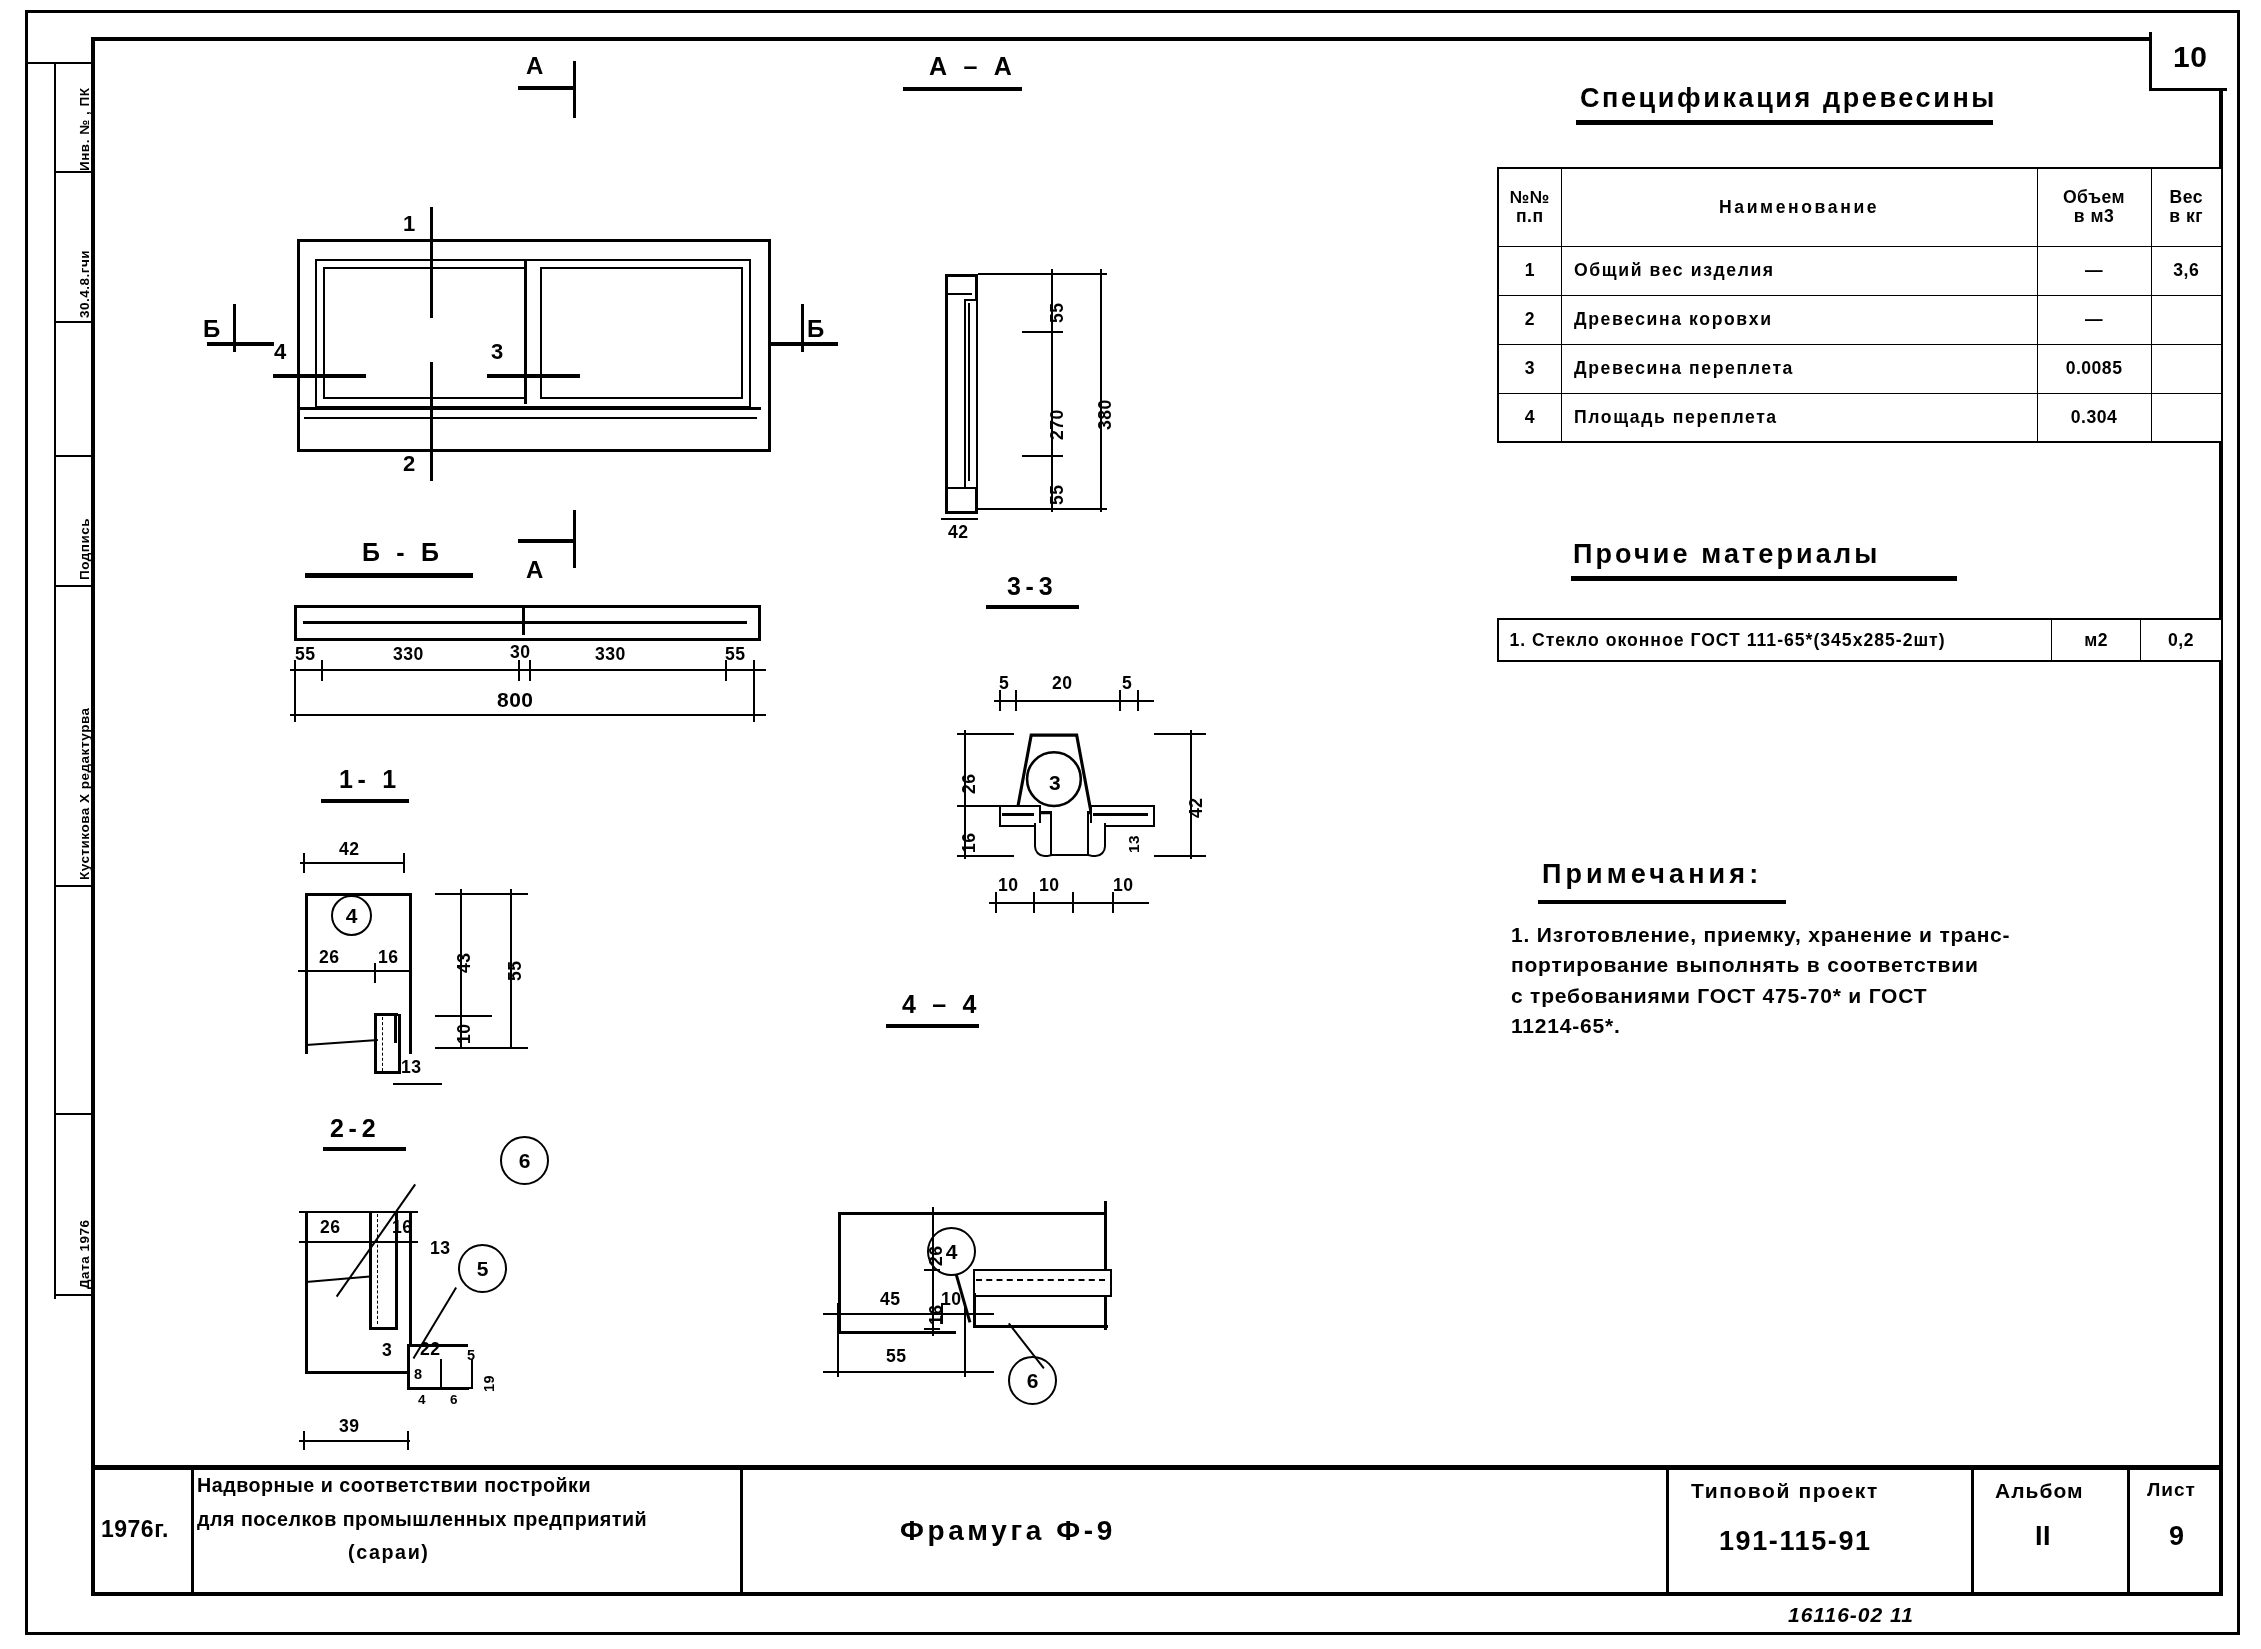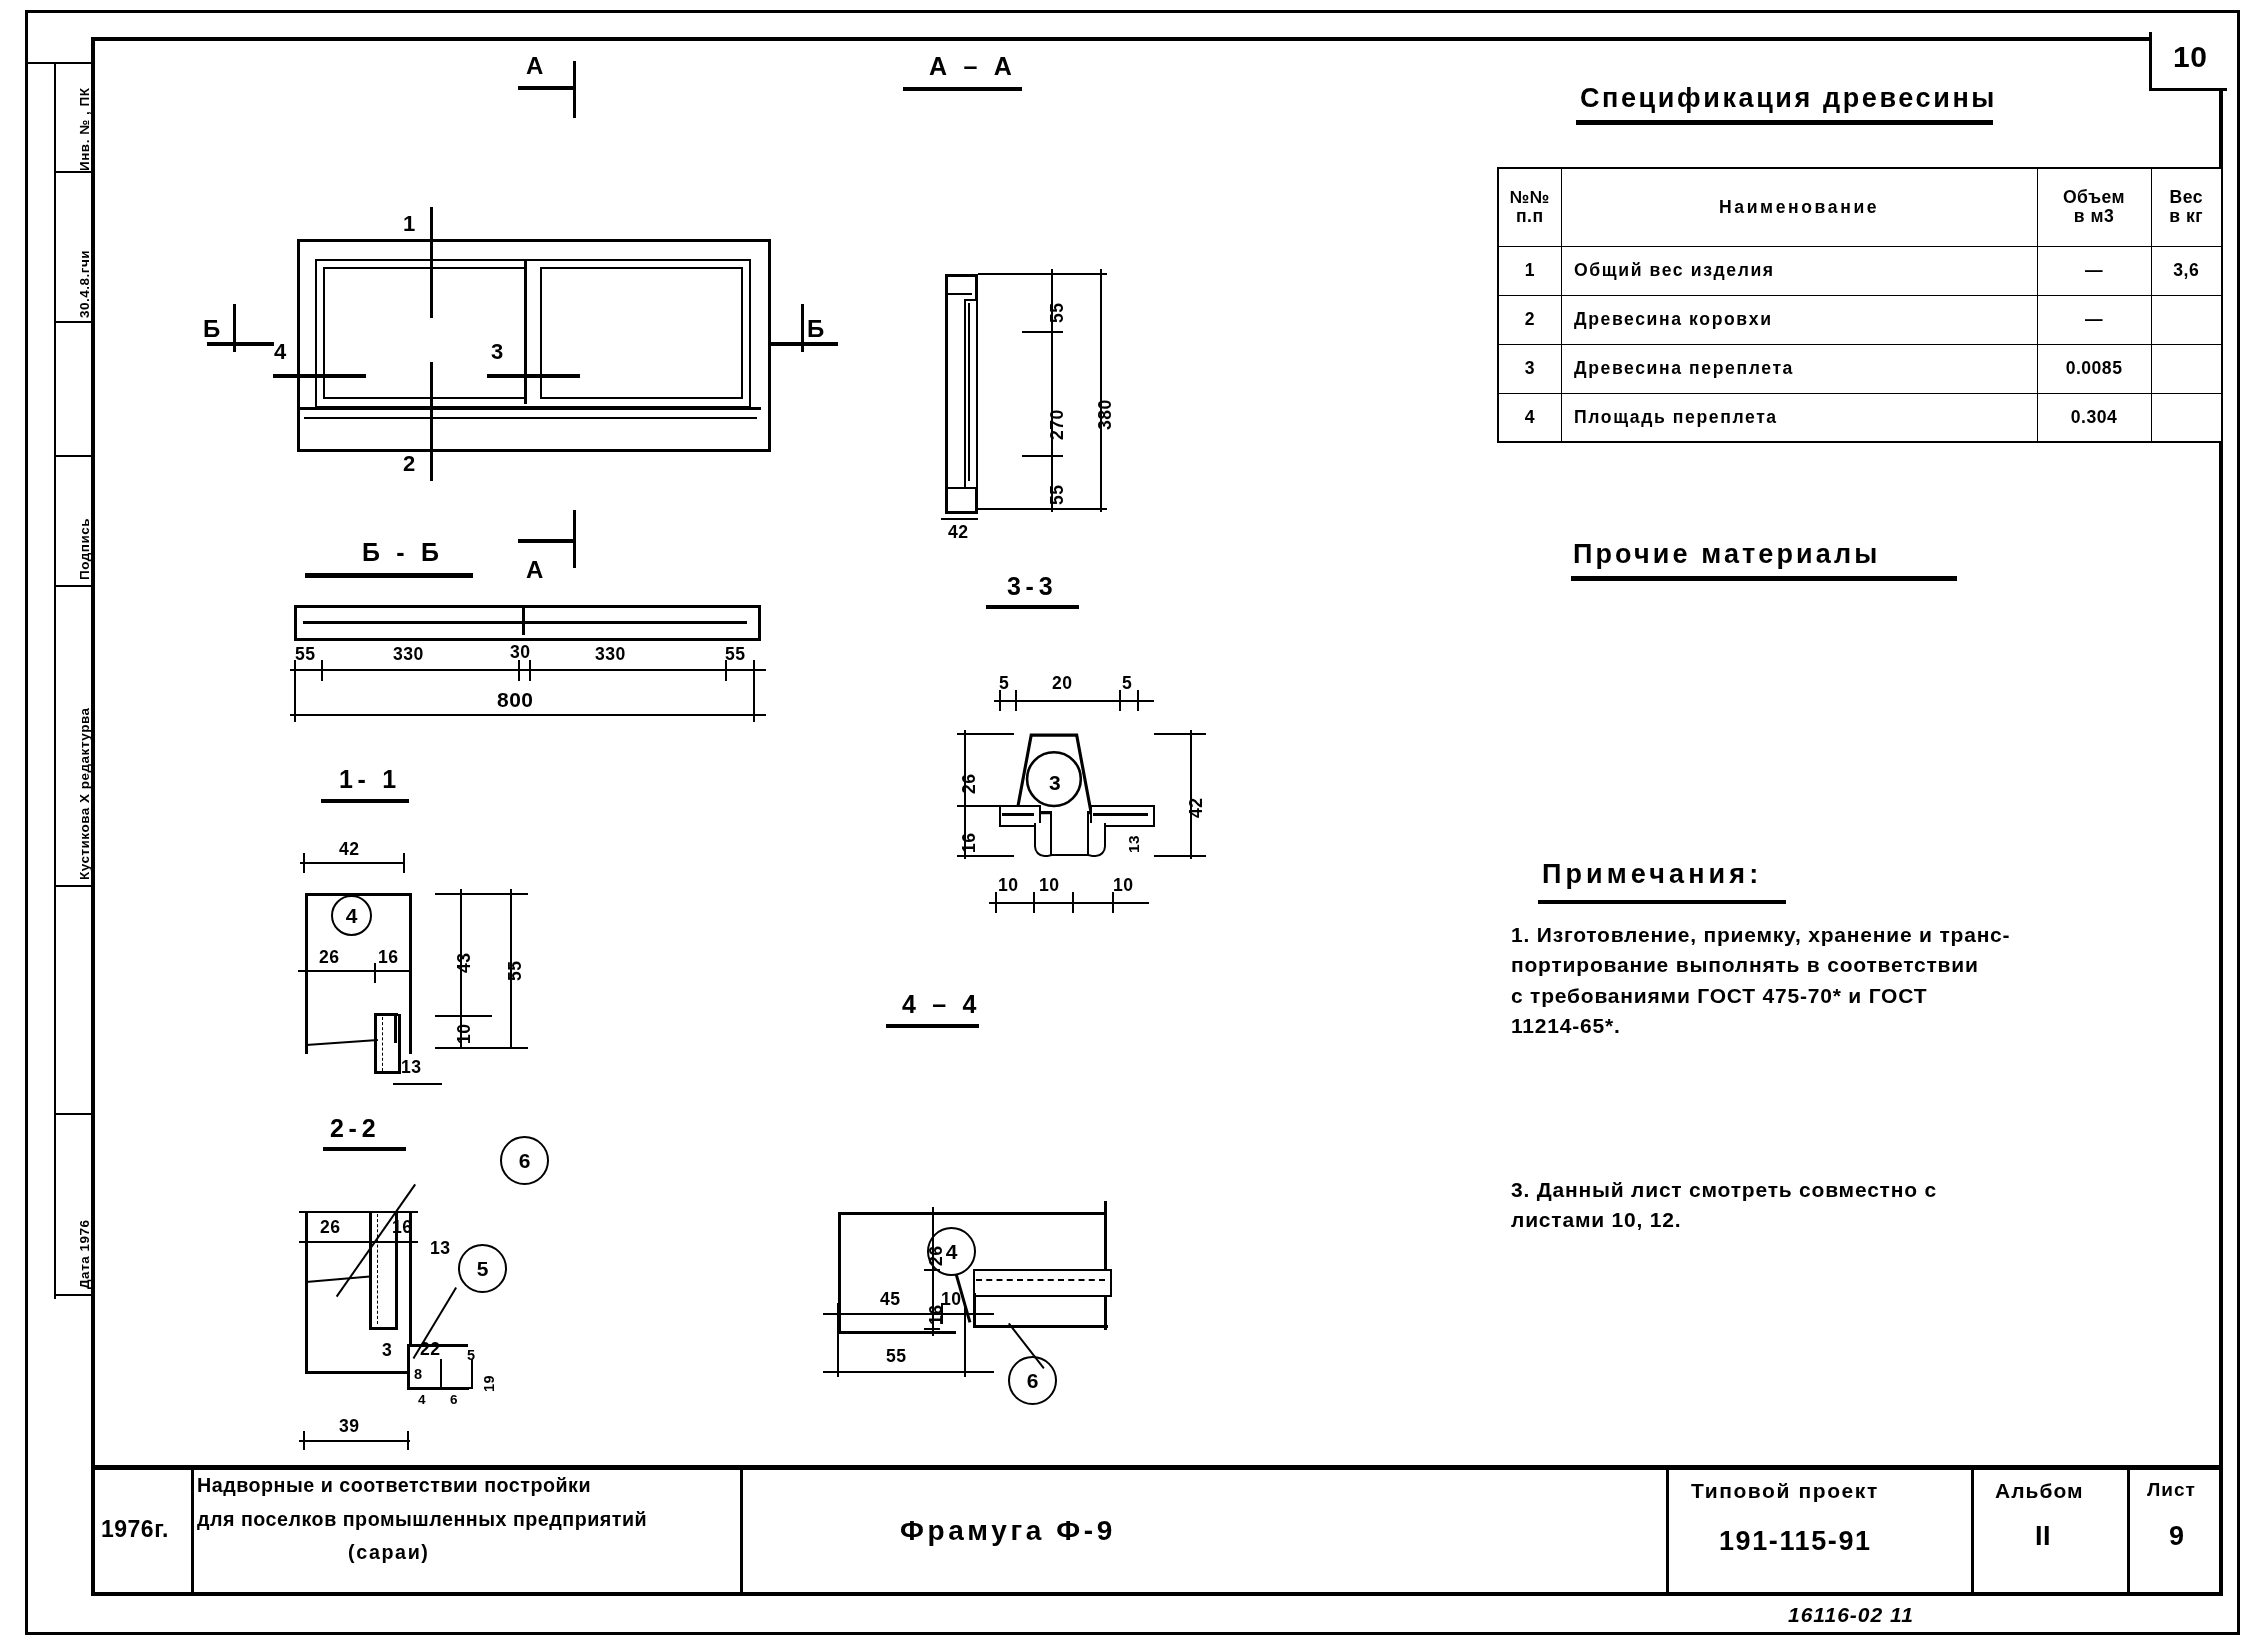--- a/index.html
+++ b/index.html
@@ -342,30 +342,37 @@
         <td style="padding-left:12.4px;letter-spacing:1.6px;">Площадь    переплета</td>
         <td style="text-align:center;">0.304</td>
         <td style="text-align:center;"></td>
       </tr>
     </tbody>
   </table>
 
   <div class="txt" style="left:1573px;top:539px;font-size:27px;font-weight:bold;letter-spacing:3.1px;">Прочие  материалы</div>
   <div class="ln" style="left:1571px;top:576px;width:386px;height:4.7px;"></div>
 
+  <table class="spec abs" style="left:1497px;top:618px;width:726px;border:2.6px solid #000;background:#fff;">
+    <tbody>
+        <tr style="height:42px;">
+      <td style="width:568px;padding-left:10.4px;letter-spacing:1px;">1. Стекло оконное   ГОСТ 111-65*(345x285-2шт)</td>
+      <td style="width:83px;text-align:center;">м2</td>
+      <td style="width:75px;text-align:center;">0,2</td>
+    </tr>
+  </tbody>
+    </table>
 
   <div class="txt" style="left:1542px;top:859px;font-size:27px;font-weight:bold;letter-spacing:4.1px;">Примечания:</div>
   <div class="ln" style="left:1538px;top:900px;width:248px;height:4.1px;"></div>
 
   <div class="abs note" style="left:1511px;top:920px;width:704px;white-space:pre-line;">1. Изготовление, приемку,  хранение и транс-
 портирование  выполнять  в  соответствии
 с требованиями   ГОСТ 475-70* и   ГОСТ
 11214-65*.</div>
-  <div class="abs note" style="left:1511px;top:1175px;width:704px;white-space:pre-line;">3. Данный лист смотреть  совместно с
-листами   10, 12.</div>
 
   <div class="ln" style="left:91px;top:1465px;width:2132px;height:4.7px;"></div>
   <div class="ln" style="left:191px;top:1465px;width:2.6px;height:130px;"></div>
   <div class="ln" style="left:740px;top:1465px;width:2.6px;height:130px;"></div>
   <div class="ln" style="left:1666px;top:1465px;width:2.6px;height:130px;"></div>
   <div class="ln" style="left:1971px;top:1465px;width:2.6px;height:130px;"></div>
   <div class="ln" style="left:2127px;top:1465px;width:2.6px;height:130px;"></div>
 
   <div class="tbcell" style="left:101px;top:1516px;font-size:23px;">1976г.</div>
 

